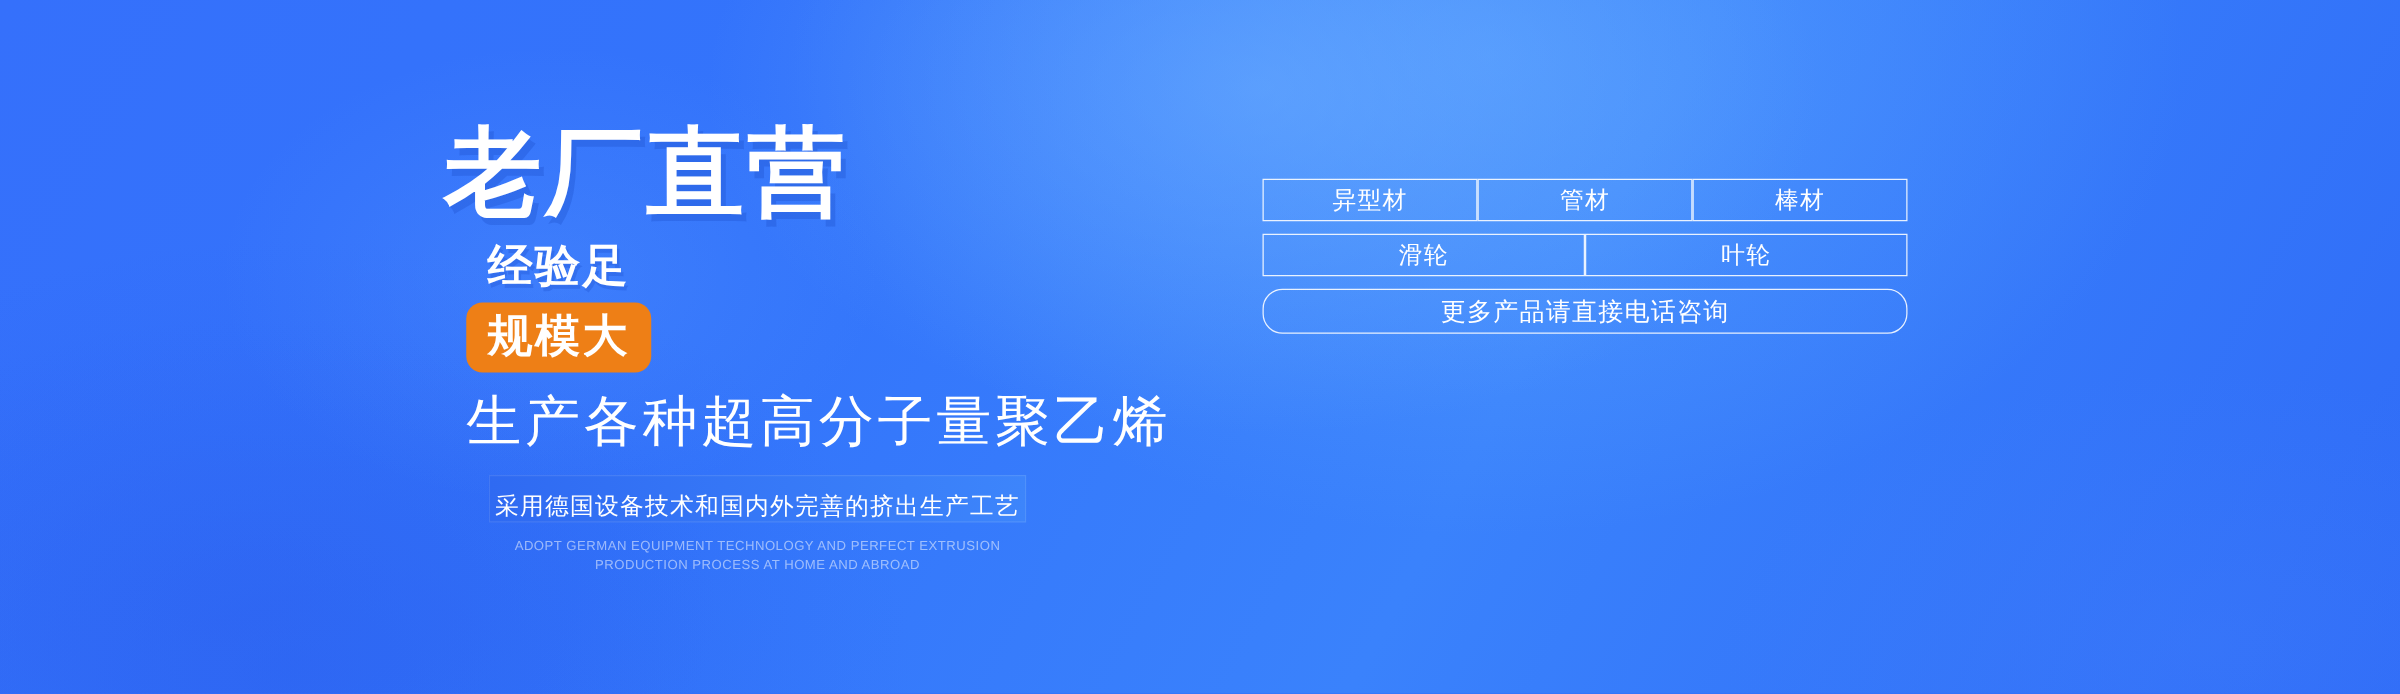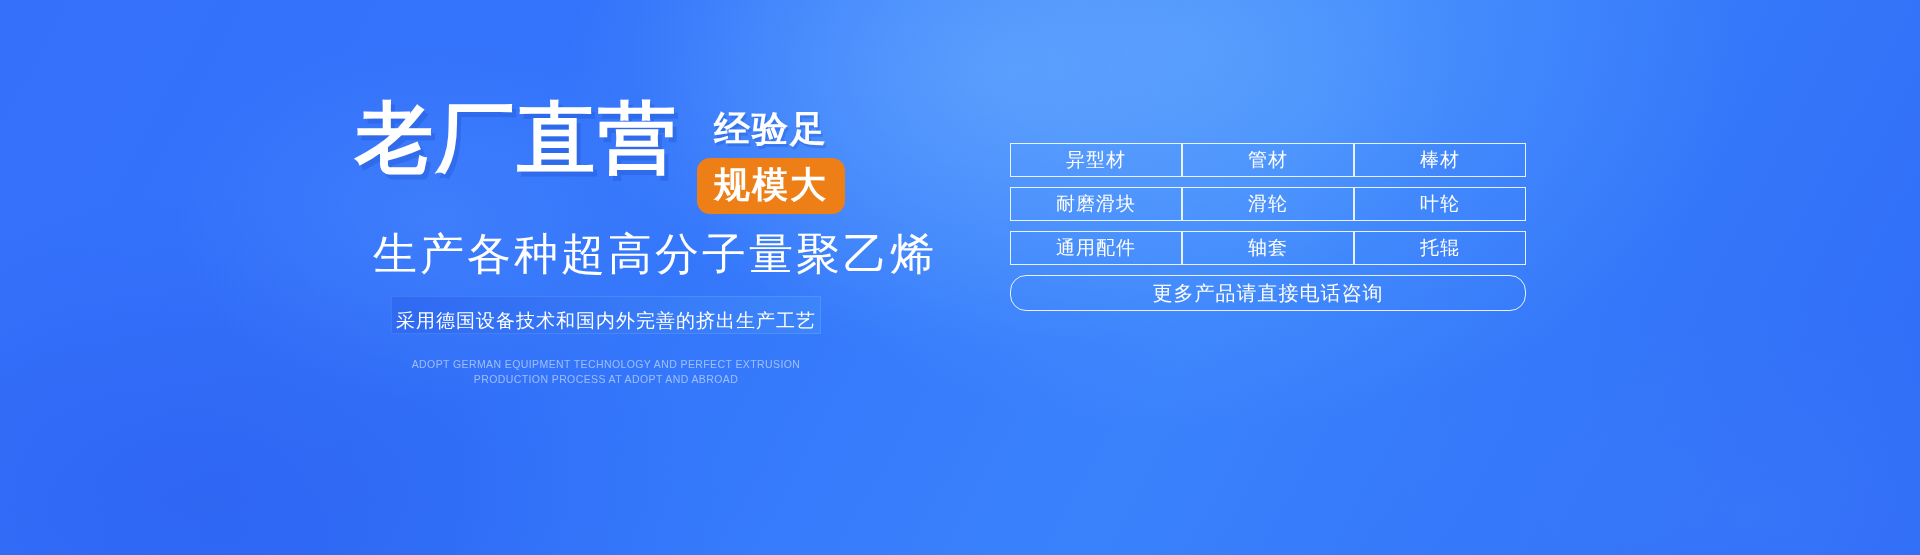--- a/index.html
+++ b/index.html
@@ -48,20 +48,21 @@
   
   .left-block {
     position: absolute;
     left: 355px;
     top: 96px;
     width: 600px;
   }
   .headline-row {
     display: flex;
     align-items: flex-start;
+    flex-direction: column;
   }
   .headline-main {
     font-size: 78px;
     line-height: 84px;
     font-weight: bold;
     color: #ffffff;
     letter-spacing: 3px;
     text-shadow: 4px 5px 0 rgba(26,76,200,0.30);
     white-space: nowrap;
   }
@@ -114,21 +115,21 @@
     background: linear-gradient(90deg, #2f6af2 0%, #3d85fb 100%);
     box-shadow: inset 0 0 0 1px rgba(255,255,255,0.10);
   }
   .ribbon-text {
     color: #ffffff;
     font-size: 19px;
     letter-spacing: 1px;
     white-space: nowrap;
   }
   .en-lines {
-    margin-top: 23px;
+    margin-top: 12px;
     margin-left: 36px;
     width: 430px;
     text-align: center;
     color: rgba(255,255,255,0.52);
     font-size: 10.5px;
     line-height: 15px;
     letter-spacing: 0.4px;
   }
 
   
@@ -186,44 +187,38 @@
     </div>
 
     <div class="subtitle">生产各种超高分子量聚乙烯</div>
 
     <div class="ribbon">
       <span class="ribbon-text">采用德国设备技术和国内外完善的挤出生产工艺</span>
     </div>
 
     <div class="en-lines">
       <div>ADOPT GERMAN EQUIPMENT TECHNOLOGY AND PERFECT EXTRUSION</div>
-      <div>PRODUCTION PROCESS AT ADOPT AND ABROAD</div>
+      <div>PRODUCTION PROCESS AT HOME AND ABROAD</div>
     </div>
 
   </div>
 
   <div class="right-block">
 
     <div class="btn-row">
       <div class="cat-btn">异型材</div>
       <div class="cat-btn">管材</div>
       <div class="cat-btn">棒材</div>
     </div>
 
     <div class="btn-row">
-      <div class="cat-btn">耐磨滑块</div>
       <div class="cat-btn">滑轮</div>
       <div class="cat-btn">叶轮</div>
     </div>
 
-    <div class="btn-row">
-      <div class="cat-btn">通用配件</div>
-      <div class="cat-btn">轴套</div>
-      <div class="cat-btn">托辊</div>
-    </div>
 
     <div class="btn-row">
       <div class="cat-btn wide">更多产品请直接电话咨询</div>
     </div>
 
   </div>
 
 </div>
 
 </body></html>

